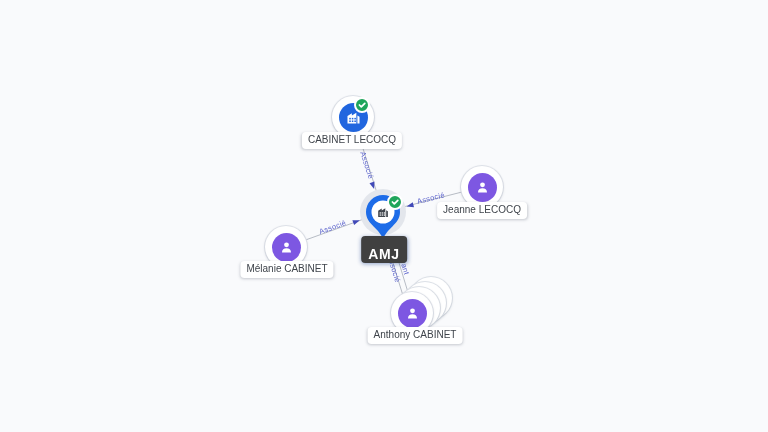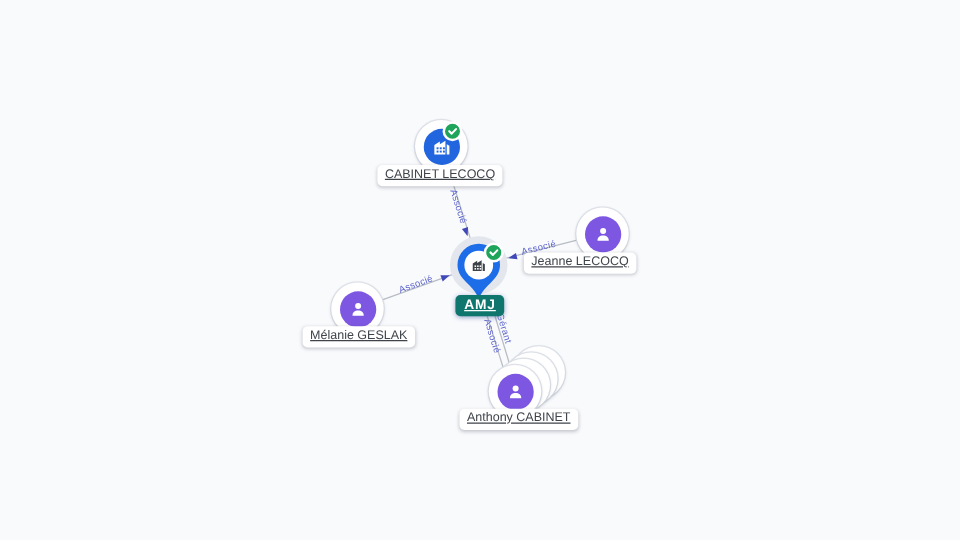--- a/index.html
+++ b/index.html
@@ -35,25 +35,24 @@
     position:absolute;width:16px;height:16px;border-radius:50%;
     background:#1fa55b;border:2px solid #fff;box-sizing:border-box;
     display:flex;align-items:center;justify-content:center;z-index:6;
   }
   
   .pill{
     position:absolute;z-index:4;transform:translateX(-50%);
     background:#fff;color:#3f444b;font-size:10px;line-height:12px;
     padding:2px 6px 3px;border-radius:4px;white-space:nowrap;
     box-shadow:0 1px 3px rgba(60,70,90,.28);
-    text-decoration:underline;
   }
   .pill.selected{
-    background:#0f766e;color:#fff;font-weight:700;font-size:11px;
-    letter-spacing:.7px;padding:2px 7px 3px;z-index:7;
+    background:#404040;color:#fff;font-weight:700;font-size:14px;
+    letter-spacing:.7px;padding:12px 7px 3px;z-index:7;
     box-shadow:0 1px 4px rgba(20,60,140,.45);
   }
   
   .halo{
     position:absolute;left:360px;top:189px;width:46px;height:46px;z-index:2;
     border-radius:50%;background:#e3e6ec;
   }
   .pin{position:absolute;left:363px;top:194px;z-index:5;}
 </style>
 </head>
@@ -115,32 +114,32 @@
 
   <div class="node" style="left:461px;top:166px">
     <div class="shell"></div>
     <div class="disc person">
       <svg width="17" height="17" viewBox="0 0 24 24" fill="#ffffff">
         <circle cx="12" cy="8.2" r="3.4"></circle>
         <path d="M12 13.2c-3.8 0-6.3 2.3-6.3 5v1h12.6v-1c0-2.7-2.5-5-6.3-5z"></path>
       </svg>
     </div>
   </div>
-  <div class="pill" style="left:464px;top:202px">Jeanne LECOCQ</div>
+  <div class="pill" style="left:482px;top:202px">Jeanne LECOCQ</div>
 
   <div class="node" style="left:265px;top:226px">
     <div class="shell"></div>
     <div class="disc person">
       <svg width="17" height="17" viewBox="0 0 24 24" fill="#ffffff">
         <circle cx="12" cy="8.2" r="3.4"></circle>
         <path d="M12 13.2c-3.8 0-6.3 2.3-6.3 5v1h12.6v-1c0-2.7-2.5-5-6.3-5z"></path>
       </svg>
     </div>
   </div>
-  <div class="pill" style="left:287px;top:261px">Mélanie GESLAK</div>
+  <div class="pill" style="left:287px;top:261px">Mélanie CABINET</div>
 
   <div class="stack" style="left:410px;top:277px"></div>
   <div class="stack" style="left:404px;top:282px"></div>
   <div class="stack" style="left:398px;top:287px"></div>
   <div class="node" style="left:391px;top:292px">
     <div class="shell"></div>
     <div class="disc person">
       <svg width="17" height="17" viewBox="0 0 24 24" fill="#ffffff">
         <circle cx="12" cy="8.2" r="3.4"></circle>
         <path d="M12 13.2c-3.8 0-6.3 2.3-6.3 5v1h12.6v-1c0-2.7-2.5-5-6.3-5z"></path>

